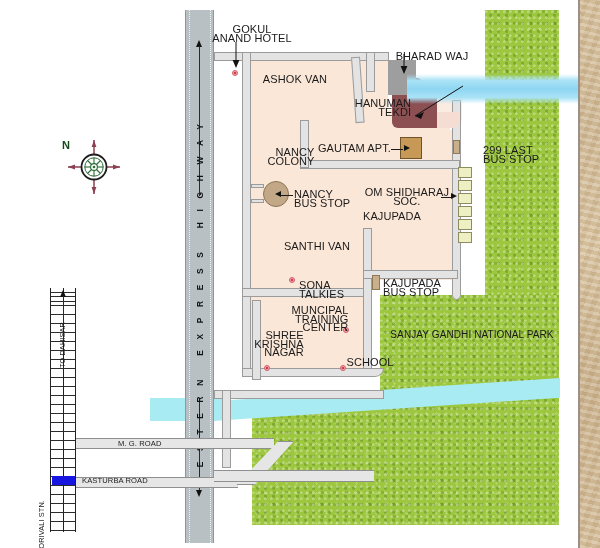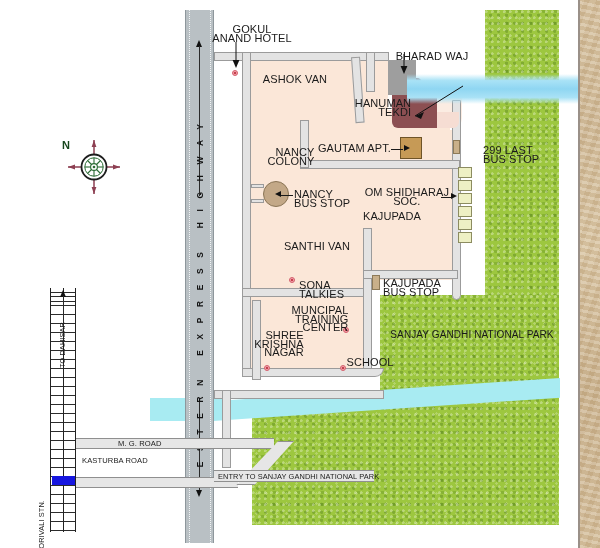--- a/index.html
+++ b/index.html
@@ -162,27 +162,26 @@
   <div class="abs lbl" style="left:59px;top:322px;writing-mode:vertical-rl;transform:rotate(180deg) translate(0,0);
               transform-origin:center;font-size:7.4px;">TO DAHISAR</div>
   <div class="abs lbl" style="left:38px;top:500px;writing-mode:vertical-rl;transform:rotate(180deg);
               transform-origin:center;font-size:7.4px;">BORIVALI STN.</div>
 
   <div class="abs roadband" style="left:76px;top:438px;width:197px;height:11px;"></div>
   <div class="abs roadband" style="left:214px;top:438px;width:60px;height:11px;"></div>
   <div class="abs lbl" style="left:118px;top:440px;font-size:7.6px;">M. G. ROAD</div>
 
   <div class="abs roadband" style="left:76px;top:477px;width:162px;height:11px;"></div>
-  <div class="abs lbl" style="left:82px;top:457px;font-size:7.6px;">KASTURBA ROAD</div>
+  <div class="abs lbl" style="left:82px;top:477px;font-size:7.6px;">KASTURBA ROAD</div>
 
   <div class="abs" style="left:234px;top:441px;width:60px;height:44px;background:#e6e6e6;
               border:.9px solid #8f8f8f;box-sizing:border-box;
               clip-path:polygon(74% 0%,100% 0%,34% 100%,4% 100%);"></div>
   <div class="abs roadband" style="left:214px;top:470px;width:160px;height:12px;"></div>
-  <div class="abs lbl" style="left:218px;top:472.5px;font-size:7.4px;">ENTRY TO SANJAY GANDHI NATIONAL PARK</div>
 
   <div class="abs lavista-block" style="left:392px;top:88px;width:45px;height:40px;border-radius:7px 0 0 6px;"></div>
   <div class="abs lavista-block" style="left:392px;top:78px;width:30px;height:22px;border-radius:5px 5px 0 0;"></div>
   <div class="abs bharadwaj" style="left:388px;top:60px;width:28px;height:35px;"></div>
   <div class="abs" style="left:437px;top:112px;width:22px;height:16px;background:#f6ddd3;border-radius:0 0 6px 0;"></div>
 
   <div class="abs" id="lv-band"></div>
 
   <svg class="abs" style="left:405px;top:84px;width:60px;height:40px;overflow:visible;">
     <line x1="58" y1="2" x2="10" y2="32" stroke="#111" stroke-width="1"></line>

